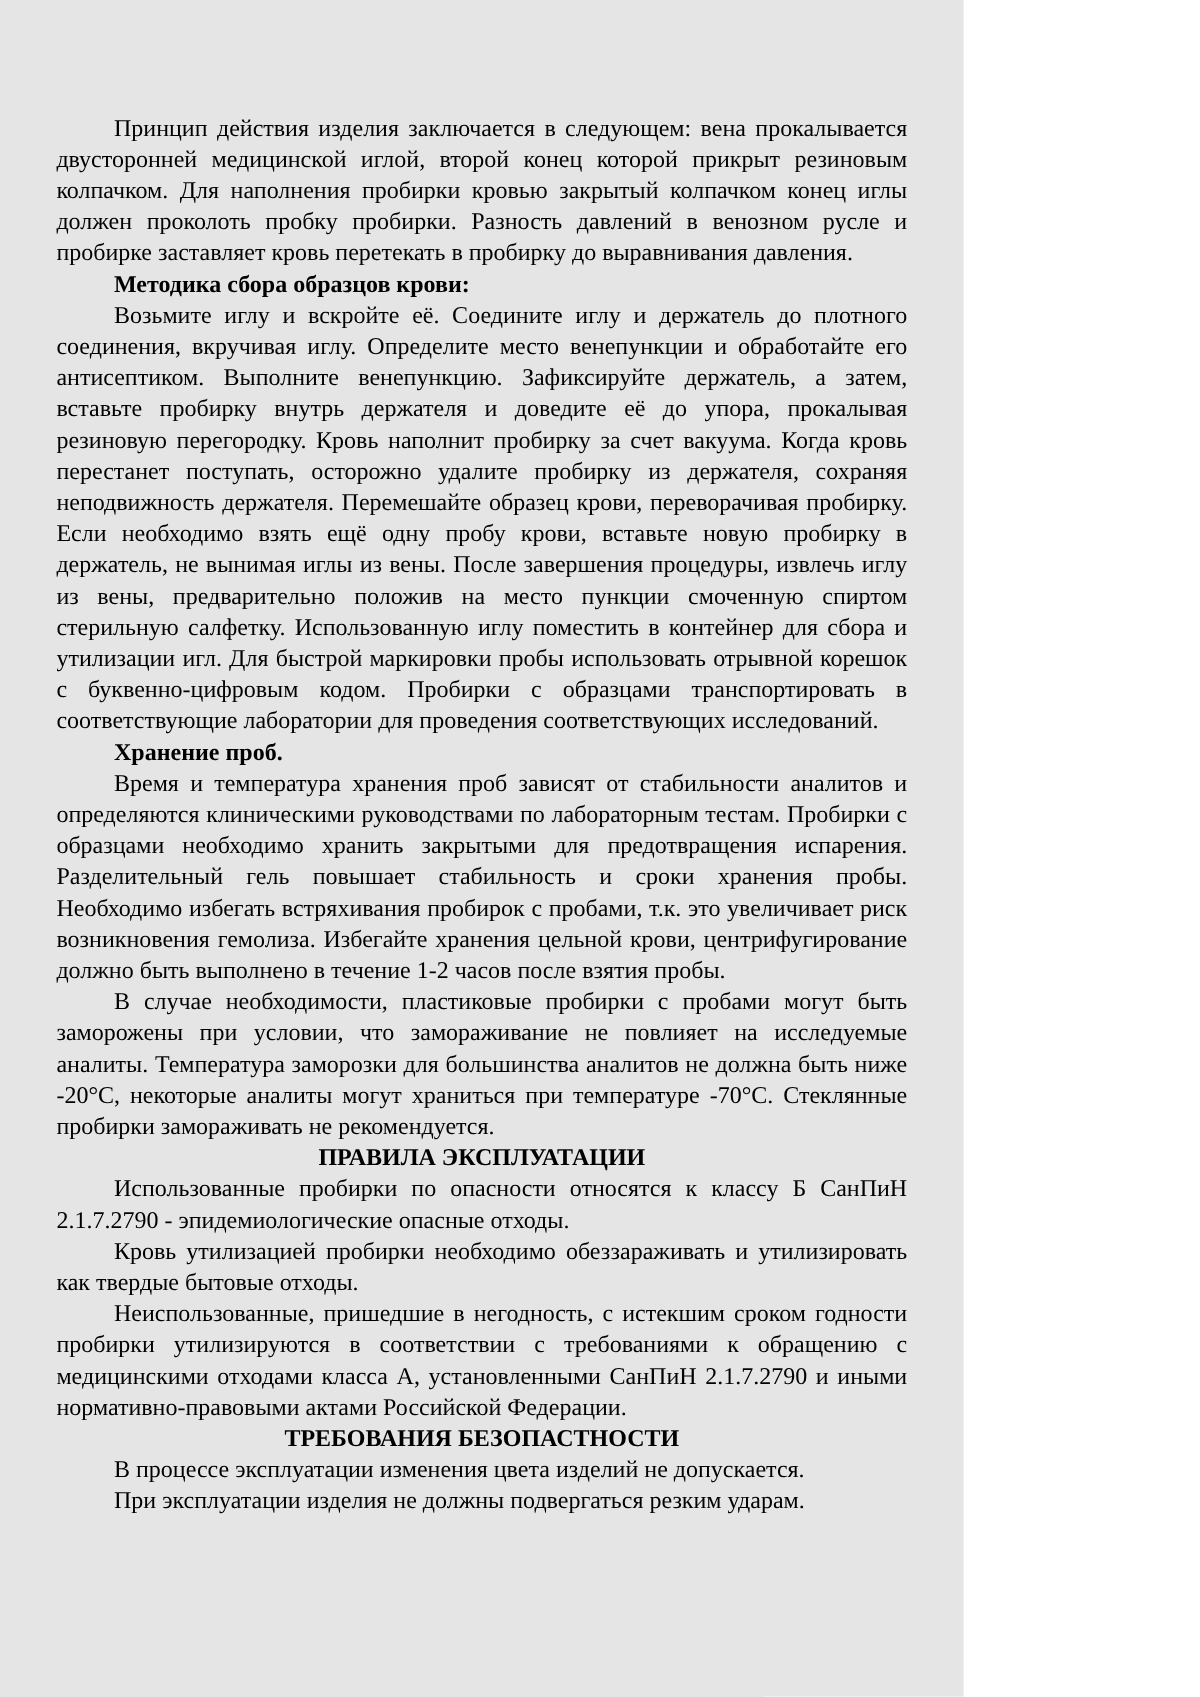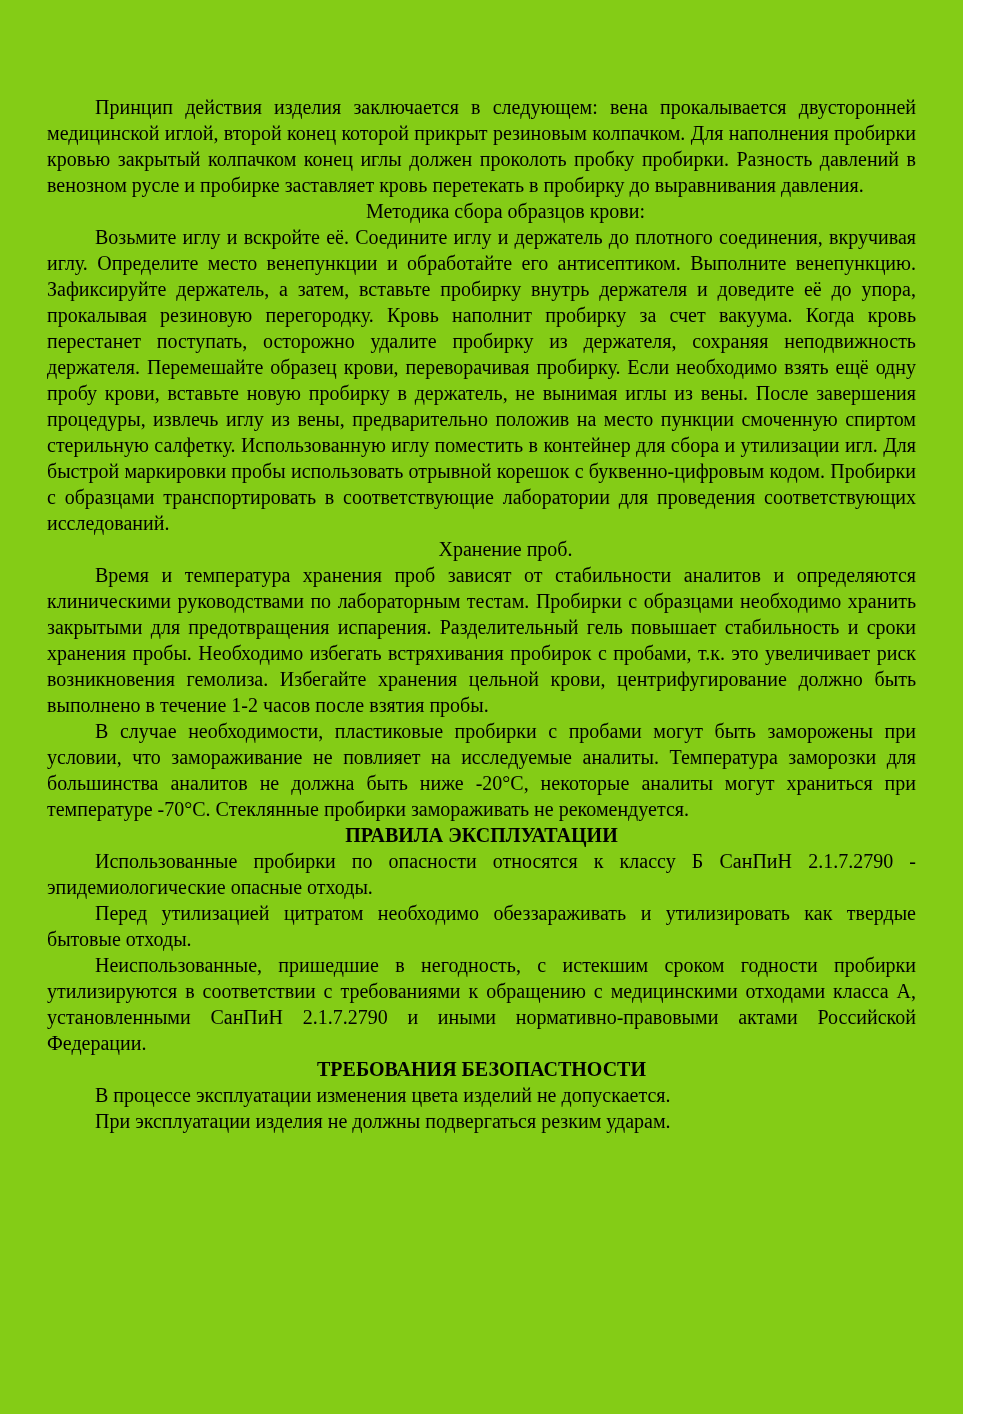--- a/index.html
+++ b/index.html
@@ -1,23 +1,23 @@
 <!DOCTYPE html>
 <html><head>
 <meta charset="utf-8">
 <style>
   html, body {
     margin: 0;
     padding: 0;
     background: #ffffff;
   }
   .page {
-    width: 963px;
+    width: 803px;
     height: 1414px;
-    background: #84cc16;
+    background: #e5e5e5;
     box-sizing: border-box;
     padding: 94px 47px 0 47px;
     overflow: hidden;
   }
   .doc {
     font-family: "Liberation Serif", "DejaVu Serif", serif;
     font-size: 20px;
     line-height: 26px;
     color: #000000;
   }
@@ -26,23 +26,23 @@
     padding: 0;
     font-size: 20px;
     line-height: 26px;
   }
   .paragraph {
     text-align: justify;
     text-indent: 48px;
     font-weight: normal;
   }
   .run-in-heading {
-    text-align: center;
+    text-align: left;
     text-indent: 48px;
-    font-weight: normal;
+    font-weight: bold;
   }
   .centered-heading {
     text-align: center;
     text-indent: 0;
     font-weight: bold;
   }
   .extra-space {
   }
 </style>
 </head>
@@ -51,19 +51,19 @@
 <div class="page">
   <div class="doc" id="doc">
       <p class="block paragraph">Принцип действия изделия заключается в следующем: вена прокалывается двусторонней медицинской иглой, второй конец которой прикрыт резиновым колпачком. Для наполнения пробирки кровью закрытый колпачком конец иглы должен проколоть пробку пробирки. Разность давлений в венозном русле и пробирке заставляет кровь перетекать в пробирку до выравнивания давления.</p>
       <h2 class="block run-in-heading">Методика сбора образцов крови:</h2>
       <p class="block paragraph">Возьмите иглу и вскройте её. Соедините иглу и держатель до плотного соединения, вкручивая иглу. Определите место венепункции и обработайте его антисептиком. Выполните венепункцию. Зафиксируйте держатель, а затем, вставьте пробирку внутрь держателя и доведите её до упора, прокалывая резиновую перегородку. Кровь наполнит пробирку за счет вакуума. Когда кровь перестанет поступать, осторожно удалите пробирку из держателя, сохраняя неподвижность держателя. Перемешайте образец крови, переворачивая пробирку. Если необходимо взять ещё одну пробу крови, вставьте новую пробирку в держатель, не вынимая иглы из вены. После завершения процедуры, извлечь иглу из вены, предварительно положив на место пункции смоченную спиртом стерильную салфетку. Использованную иглу поместить в контейнер для сбора и утилизации игл. Для быстрой маркировки пробы использовать отрывной корешок с буквенно-цифровым кодом. Пробирки с образцами транспортировать в соответствующие лаборатории для проведения соответствующих исследований.</p>
       <h2 class="block run-in-heading">Хранение проб.</h2>
       <p class="block paragraph">Время и температура хранения проб зависят от стабильности аналитов и определяются клиническими руководствами по лабораторным тестам. Пробирки с образцами необходимо хранить закрытыми для предотвращения испарения. Разделительный гель повышает стабильность и сроки хранения пробы. Необходимо избегать встряхивания пробирок с пробами, т.к. это увеличивает риск возникновения гемолиза. Избегайте хранения цельной крови, центрифугирование должно быть выполнено в течение 1-2 часов после взятия пробы.</p>
       <p class="block paragraph">В случае необходимости, пластиковые пробирки с пробами могут быть заморожены при условии, что замораживание не повлияет на исследуемые аналиты. Температура заморозки для большинства аналитов не должна быть ниже -20°С, некоторые аналиты могут храниться при температуре -70°С. Стеклянные пробирки замораживать не рекомендуется.</p>
       <h2 class="block centered-heading extra-space">ПРАВИЛА ЭКСПЛУАТАЦИИ</h2>
       <p class="block paragraph">Использованные пробирки по опасности относятся к классу Б СанПиН 2.1.7.2790 - эпидемиологические опасные отходы.</p>
-      <p class="block paragraph">Перед утилизацией цитратом необходимо обеззараживать и утилизировать как твердые бытовые отходы.</p>
+      <p class="block paragraph">Кровь утилизацией пробирки необходимо обеззараживать и утилизировать как твердые бытовые отходы.</p>
       <p class="block paragraph">Неиспользованные, пришедшие в негодность, с истекшим сроком годности пробирки утилизируются в соответствии с требованиями к обращению с медицинскими отходами класса А, установленными СанПиН 2.1.7.2790 и иными нормативно-правовыми актами Российской Федерации.</p>
       <h2 class="block centered-heading">ТРЕБОВАНИЯ БЕЗОПАСТНОСТИ</h2>
       <p class="block paragraph">В процессе эксплуатации изменения цвета изделий не допускается.</p>
       <p class="block paragraph">При эксплуатации изделия не должны подвергаться резким ударам.</p>
     </div>
 </div>
 
 </body></html>

